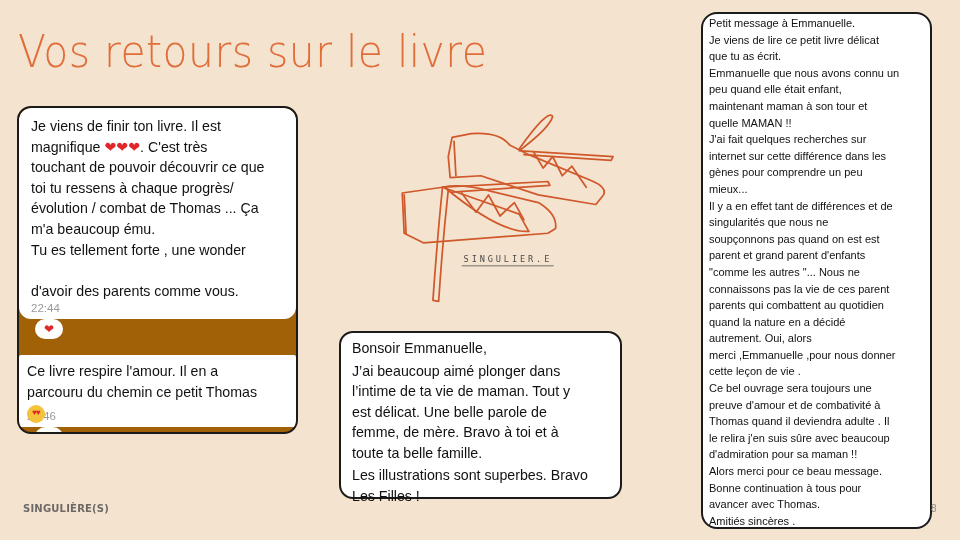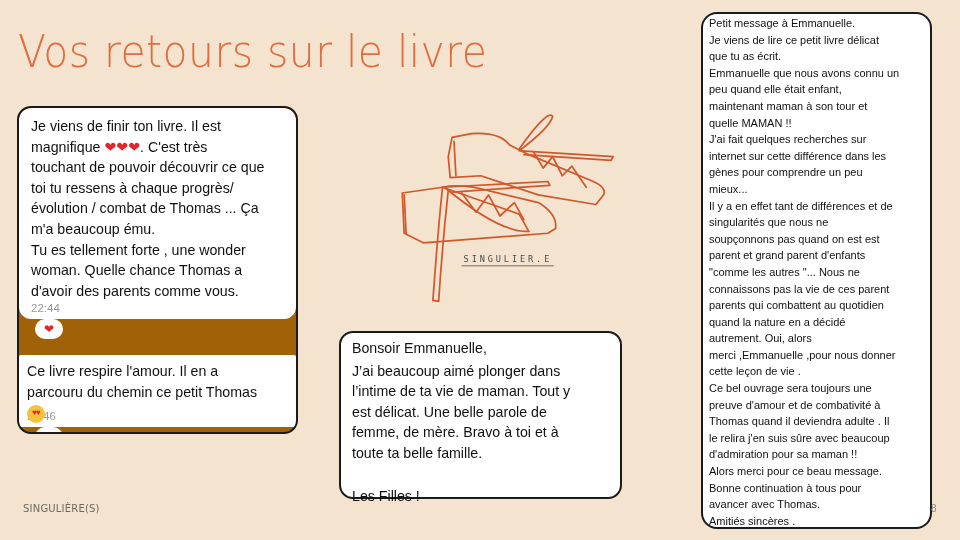--- a/index.html
+++ b/index.html
@@ -76,21 +76,21 @@
     font-size: 11px; line-height: 16.6px;
     border-radius: 16px;
   }
   .right .line { white-space: nowrap; display: block; }
   .illus {
     position: absolute; left: 385px; top: 97px; width: 230px; height: 215px;
   }
   .footer {
     position: absolute; left: 23px; top: 503px;
     font-size: 10px; color: #6d6a66; letter-spacing: 0.2px;
-    font-family: "DejaVu Sans", sans-serif; font-weight: 400;
+    font-family: "DejaVu Sans", sans-serif; font-weight: 700;
   }
   .pagenum {
     position: absolute; left: 931px; top: 503px;
     font-size: 10px; color: #8f8a84;
   }
 </style>
 </head>
 <body>
 
 <h1 class="title">Vos retours sur le livre</h1>
@@ -98,21 +98,21 @@
 <div class="card wa pattern">
   <div class="bubble bubble1">
     <span>Je viens de finir ton livre. Il est</span><br>
     <span>magnifique</span>
     <span class="heart">❤❤❤</span><span>. C'est très</span><br>
     <span>touchant de pouvoir découvrir ce que</span><br>
     <span>toi tu ressens à chaque progrès/</span><br>
     <span>évolution / combat de Thomas ...  Ça</span><br>
     <span>m'a beaucoup ému.</span><br>
     <span>Tu es tellement forte , une wonder</span><br>
-    <span>woman. Quelle chance Thomas a</span><br>
+    <br>
     <span>d'avoir des parents comme vous.</span>
     <div class="time">22:44</div>
   </div>
   <span class="reaction">❤</span>
   <div class="bubble bubble2">
     <span>Ce livre respire l'amour. Il en a</span><br>
     <span>parcouru du chemin ce petit Thomas</span><br>
     <span class="emoji-love">♥♥</span>
     <div class="time" style="margin-top:-14px">22:46</div>
   </div>
@@ -143,21 +143,21 @@
 <div class="card mid">
   <p>Bonsoir Emmanuelle,</p>
   <p style="margin-top:2px">
     <span>J’ai beaucoup aimé plonger dans</span><br>
     <span>l’intime de ta vie de maman. Tout y</span><br>
     <span>est délicat. Une belle parole de</span><br>
     <span>femme, de mère. Bravo à toi et à</span><br>
     <span>toute ta belle famille.</span>
   </p>
   <p style="margin-top:2px">
-    <br>
+    <span>Les illustrations sont superbes. Bravo</span><br>
     <span>Les Filles !</span>
   </p>
 </div>
 
 <div class="card right">
   <span class="line">Petit message à Emmanuelle.</span>
   <span class="line">Je viens de lire ce petit livre délicat</span>
   <span class="line">que tu as écrit.</span>
   <span class="line">Emmanuelle que nous avons connu un</span>
   <span class="line">peu quand elle était enfant,</span>

